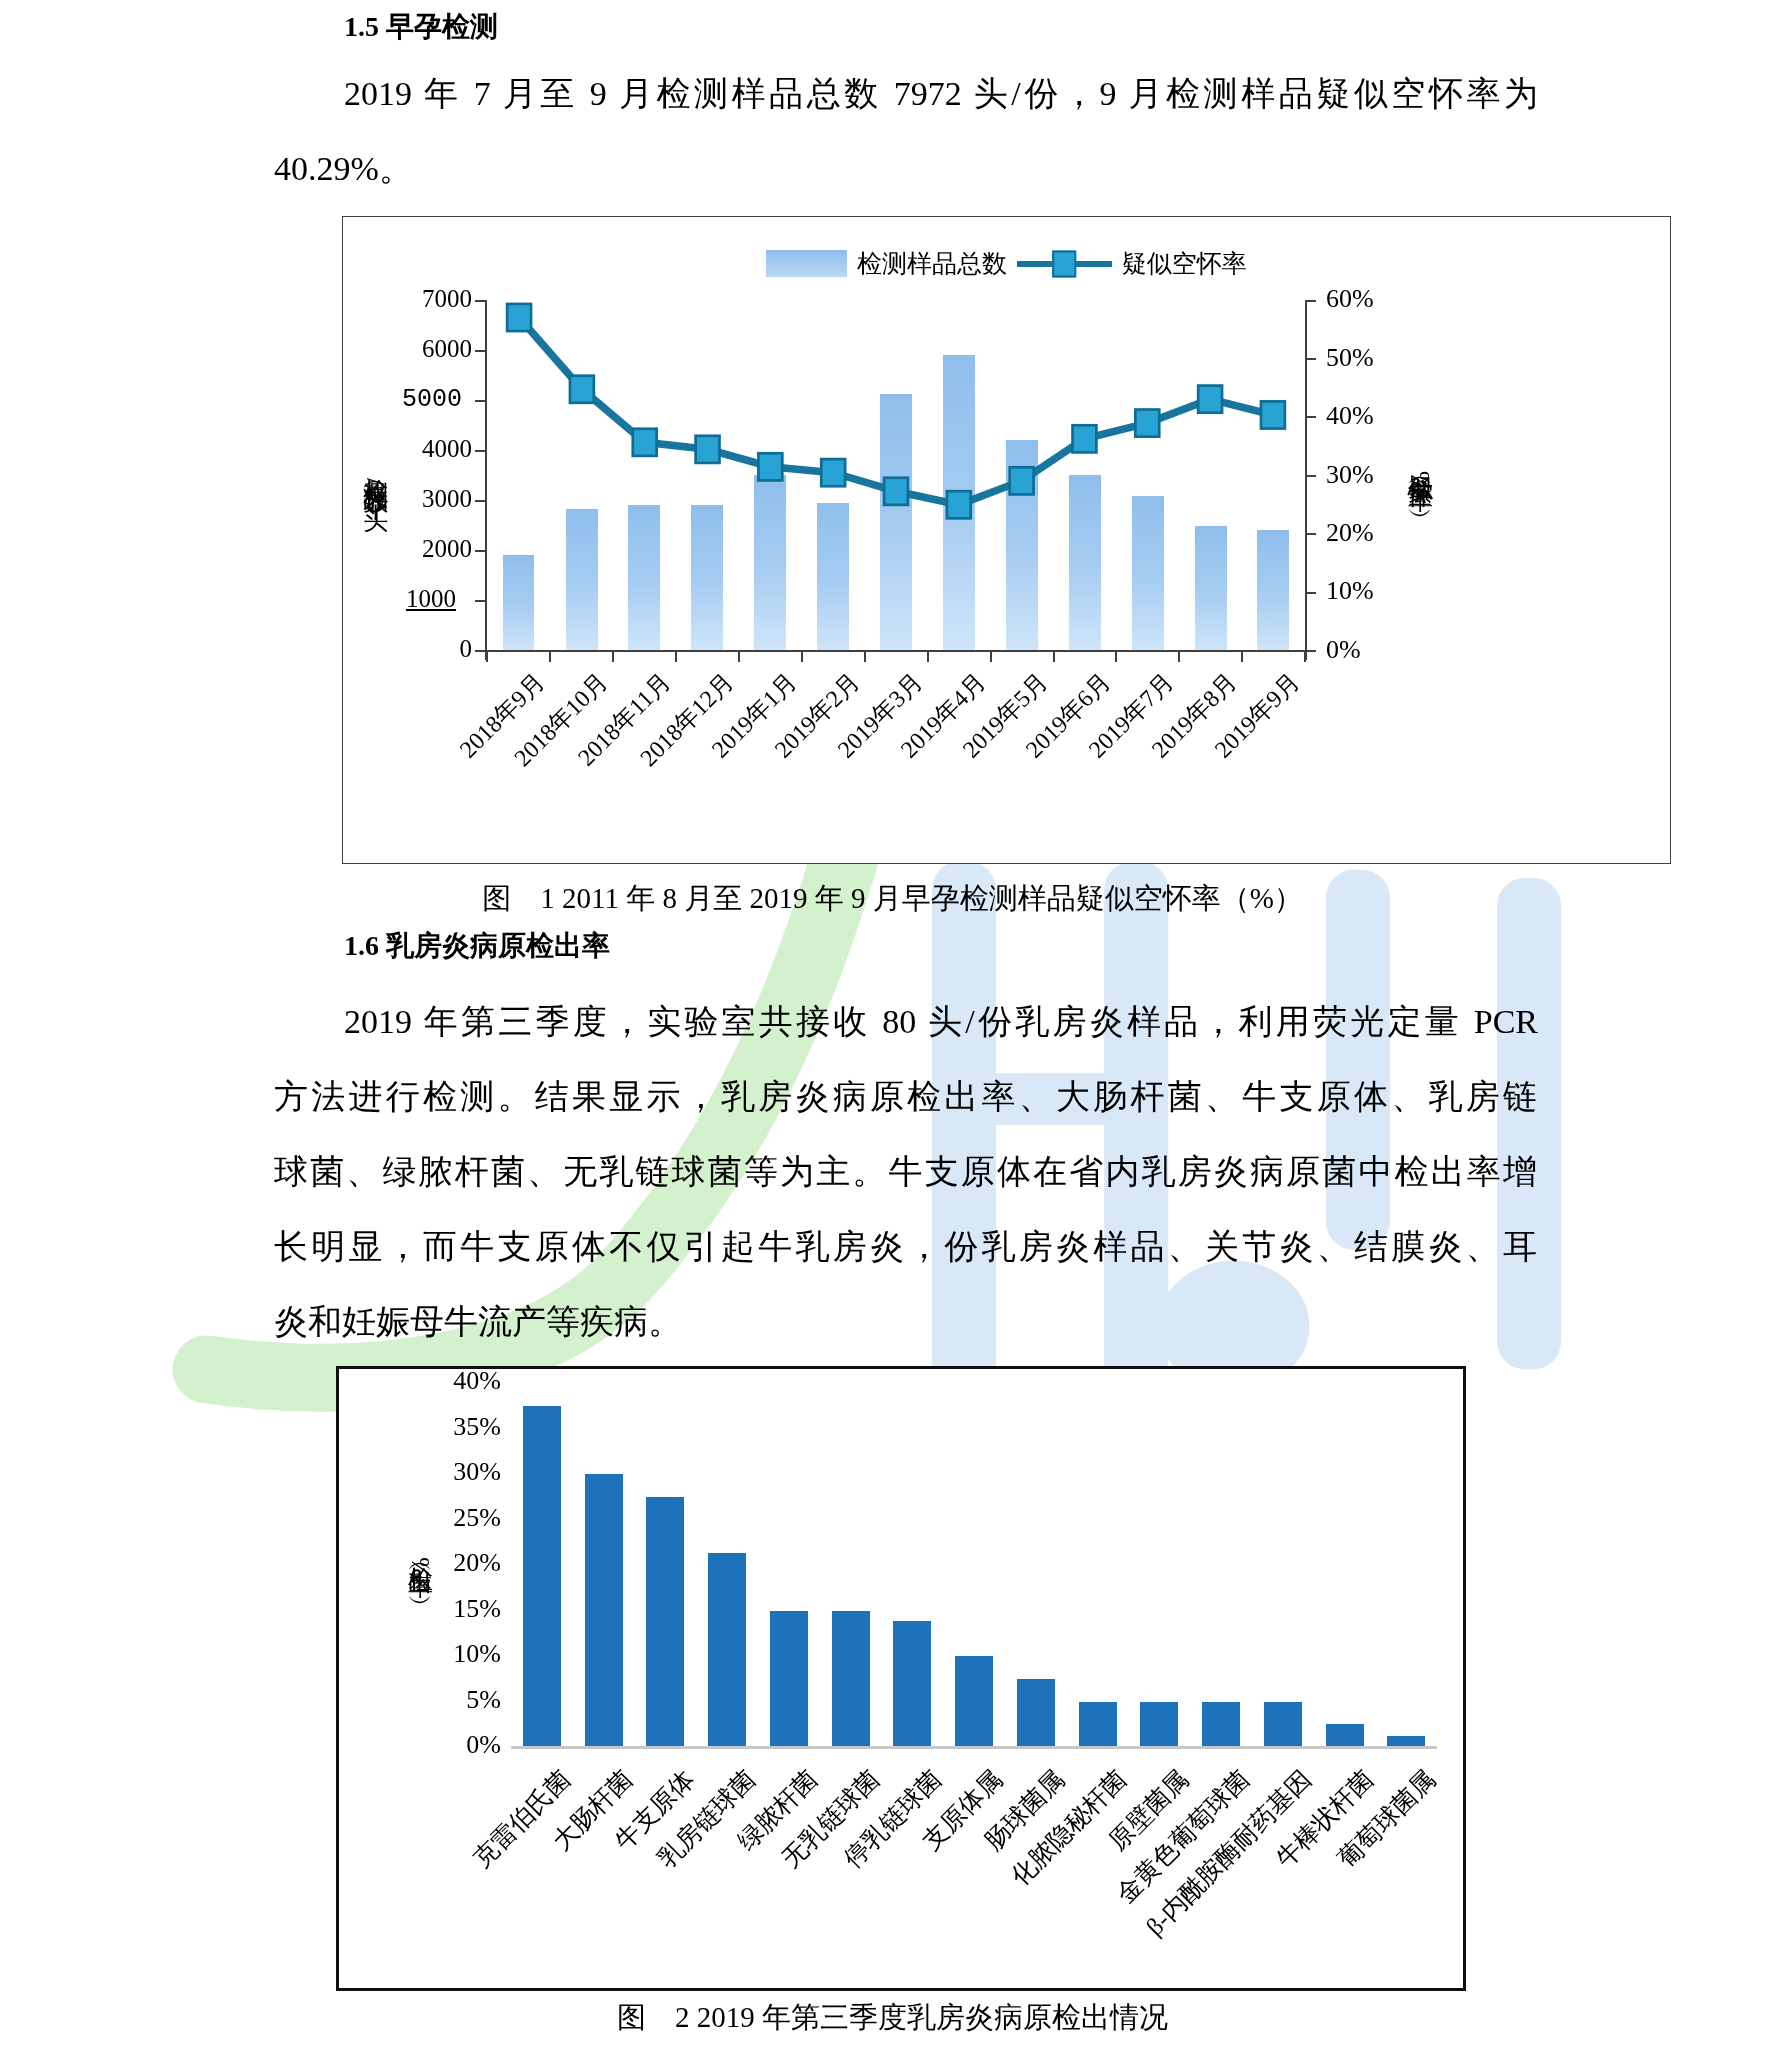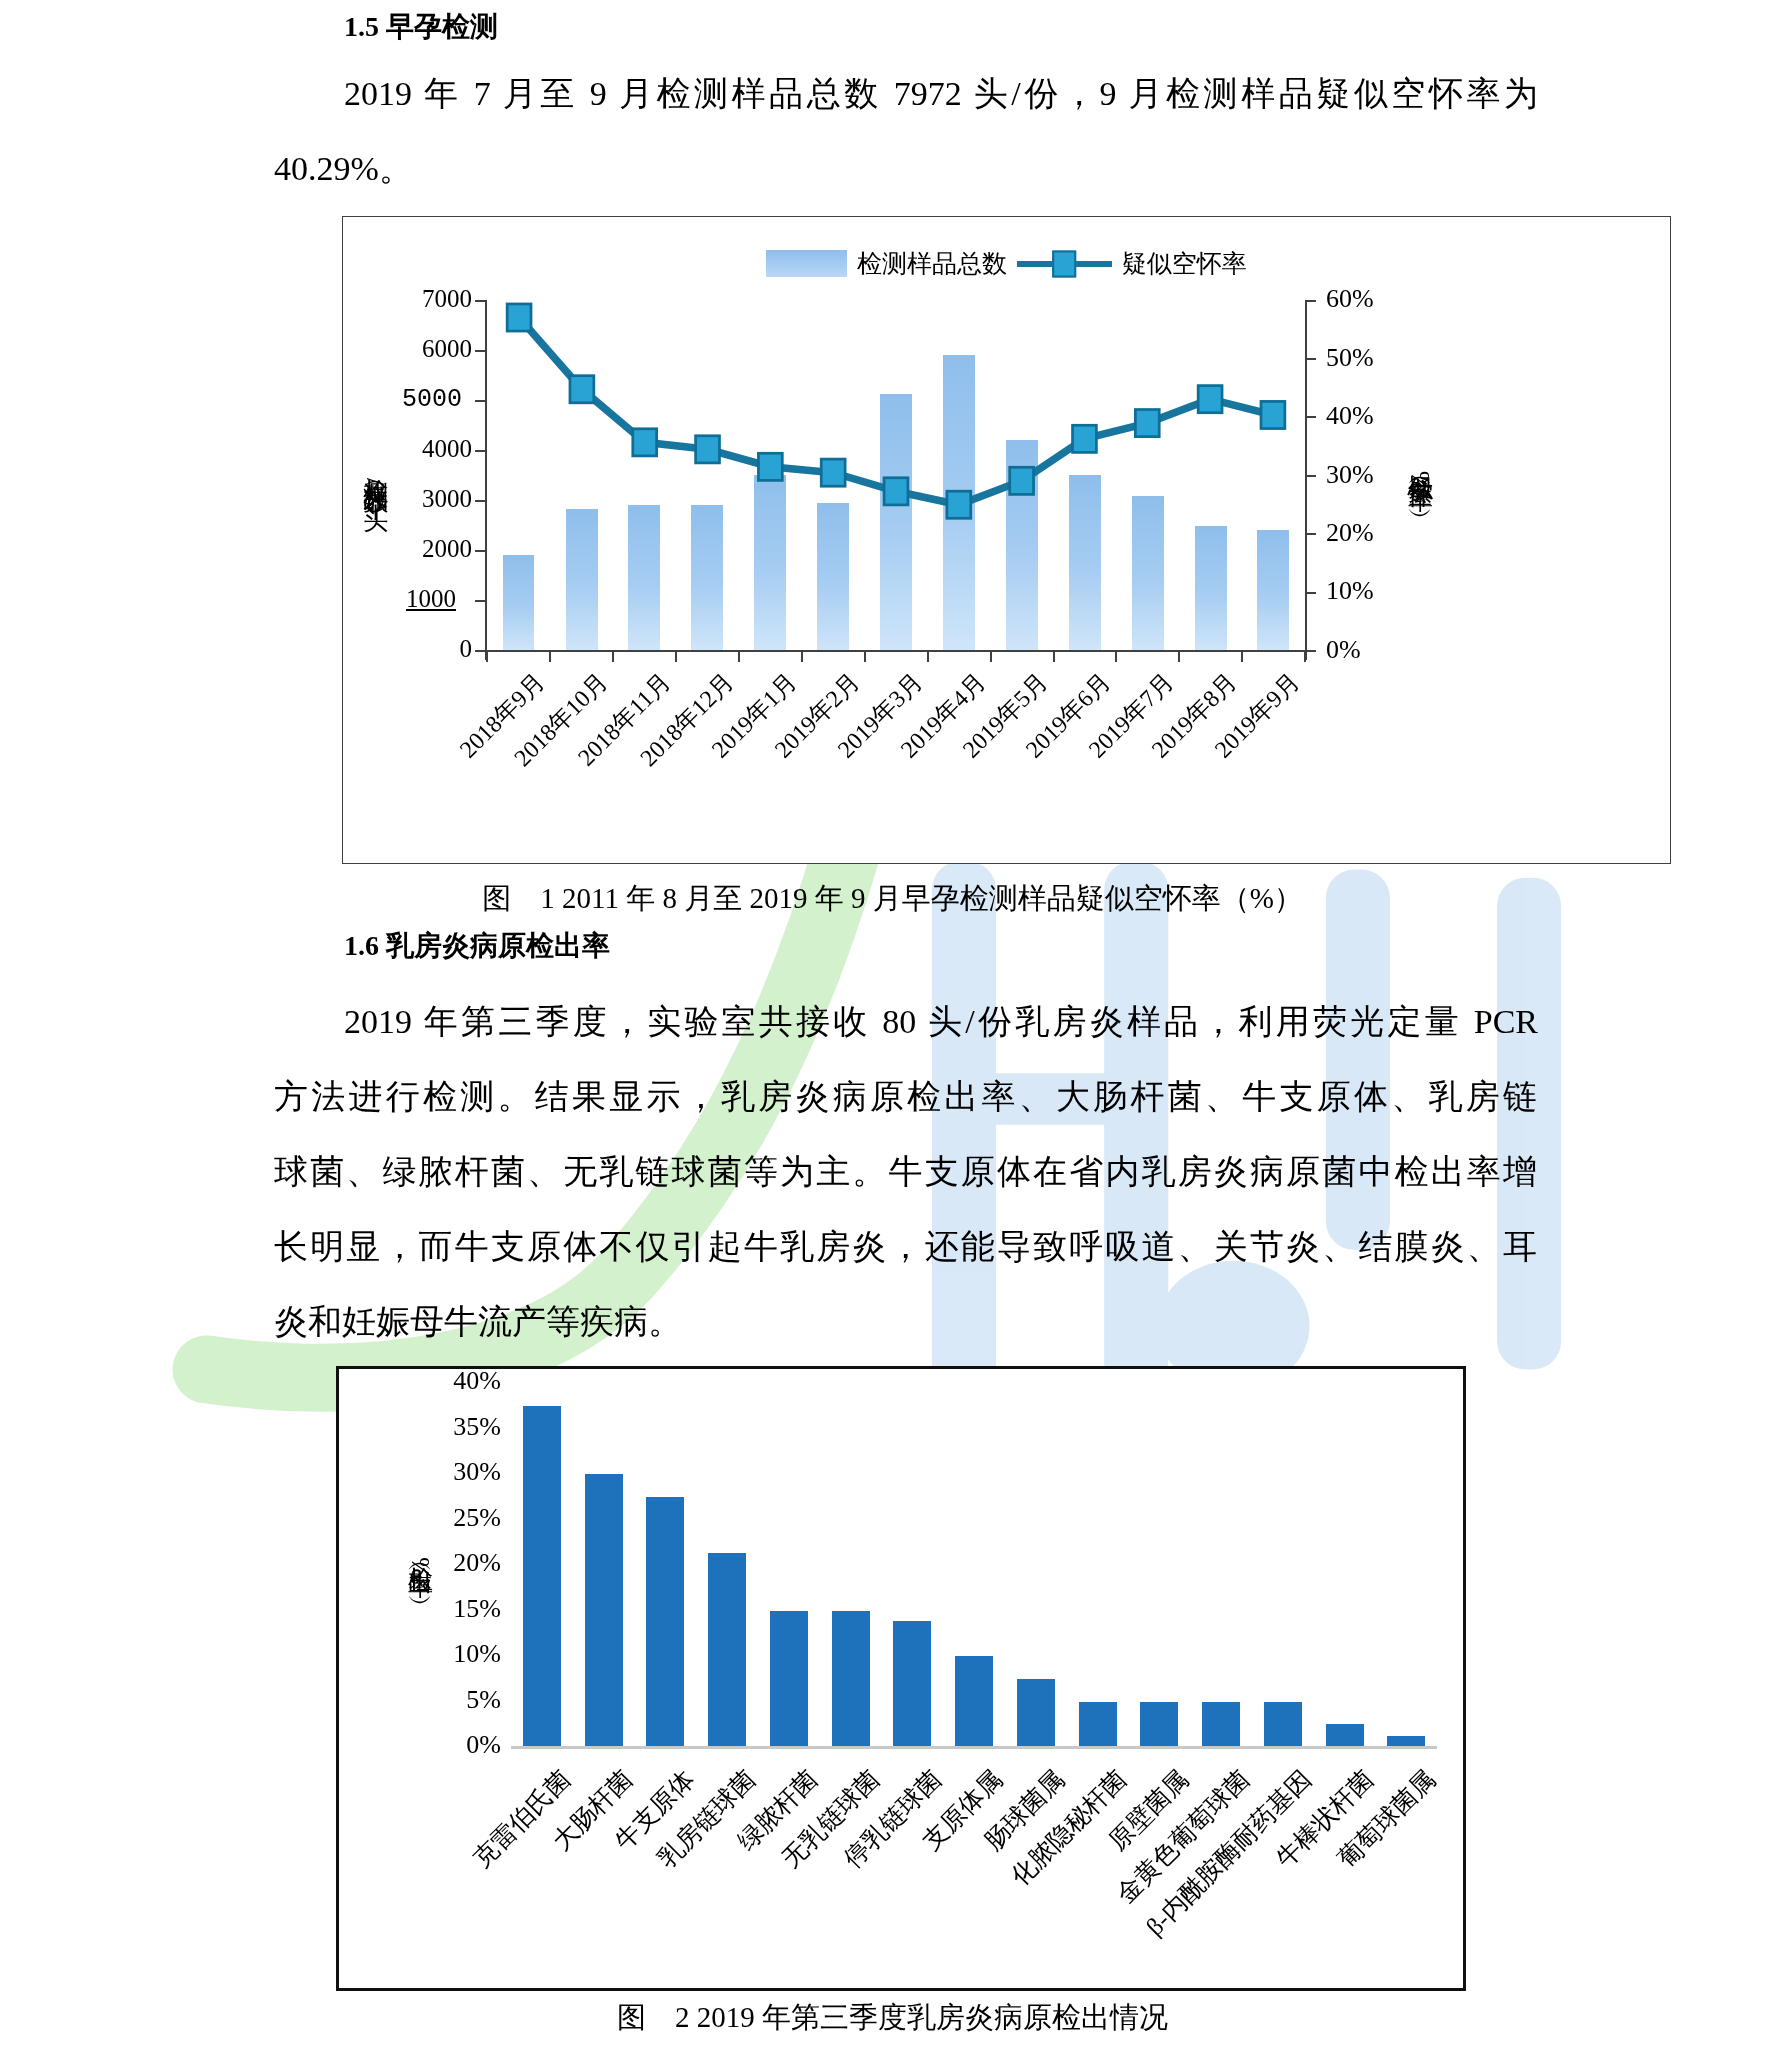--- a/index.html
+++ b/index.html
@@ -162,21 +162,21 @@
       <div class="xlab xlab1" style="left: 878px; top: 449px;">2019年8月</div>
       <div class="xlab xlab1" style="left: 941px; top: 449px;">2019年9月</div>
     </div>
 </div>
 <div class="caption" style="top:879px;">图　1 2011 年 8 月至 2019 年 9 月早孕检测样品疑似空怀率（%）</div>
 
 <div class="heading" style="left:344px; top:927px;">1.6 乳房炎病原检出率</div>
 <div class="line j" style="left:344px; top:1002px; width:1194px;">2019 年第三季度，实验室共接收 80 头/份乳房炎样品，利用荧光定量 PCR</div>
 <div class="line j" style="left:274px; top:1077px; width:1263px;">方法进行检测。结果显示，乳房炎病原检出率、大肠杆菌、牛支原体、乳房链</div>
 <div class="line j" style="left:274px; top:1152px; width:1263px;">球菌、绿脓杆菌、无乳链球菌等为主。牛支原体在省内乳房炎病原菌中检出率增</div>
-<div class="line j" style="left:274px; top:1227px; width:1263px;">长明显，而牛支原体不仅引起牛乳房炎，还能导致呼吸道、关节炎、结膜炎、耳</div>
+<div class="line j" style="left:274px; top:1227px; width:1263px;">长明显，而牛支原体不仅引起牛乳房炎，份乳房炎样品、关节炎、结膜炎、耳</div>
 <div class="line" style="left:274px; top:1302px;">炎和妊娠母牛流产等疾病。</div>
 
 <div id="chart2" class="chartbox">
   <div class="vtitle" style="left:65px; top:196px;">检出率（%）</div>
   <div id="plot2" class="plot" style="left:172px; top:13.6px; width:926px; height:364px;">
       <div class="bar2" style="left: 12px; top: 23px; height: 341px;"></div>
       <div class="bar2" style="left: 74px; top: 91px; height: 273px;"></div>
       <div class="bar2" style="left: 135px; top: 114px; height: 250px;"></div>
       <div class="bar2" style="left: 197px; top: 170px; height: 194px;"></div>
       <div class="bar2" style="left: 259px; top: 228px; height: 137px;"></div>

